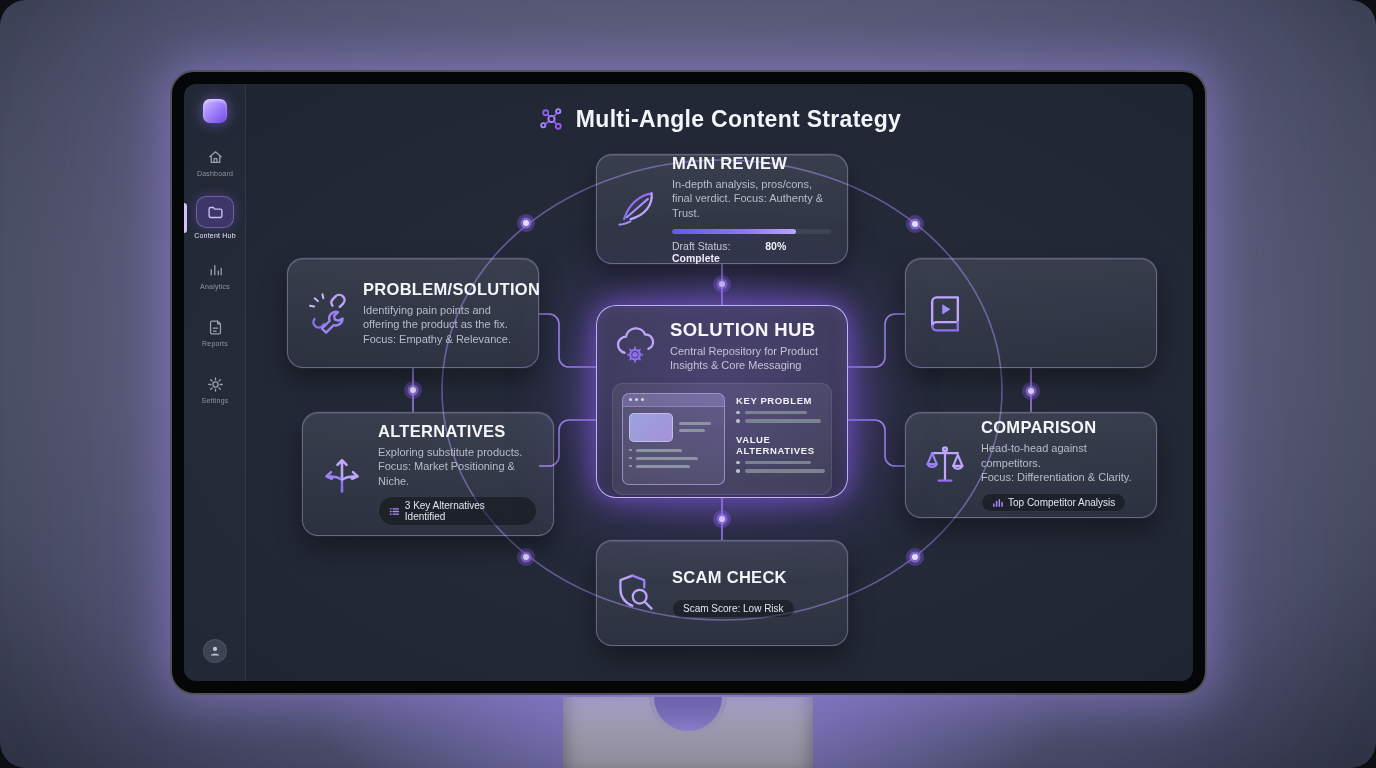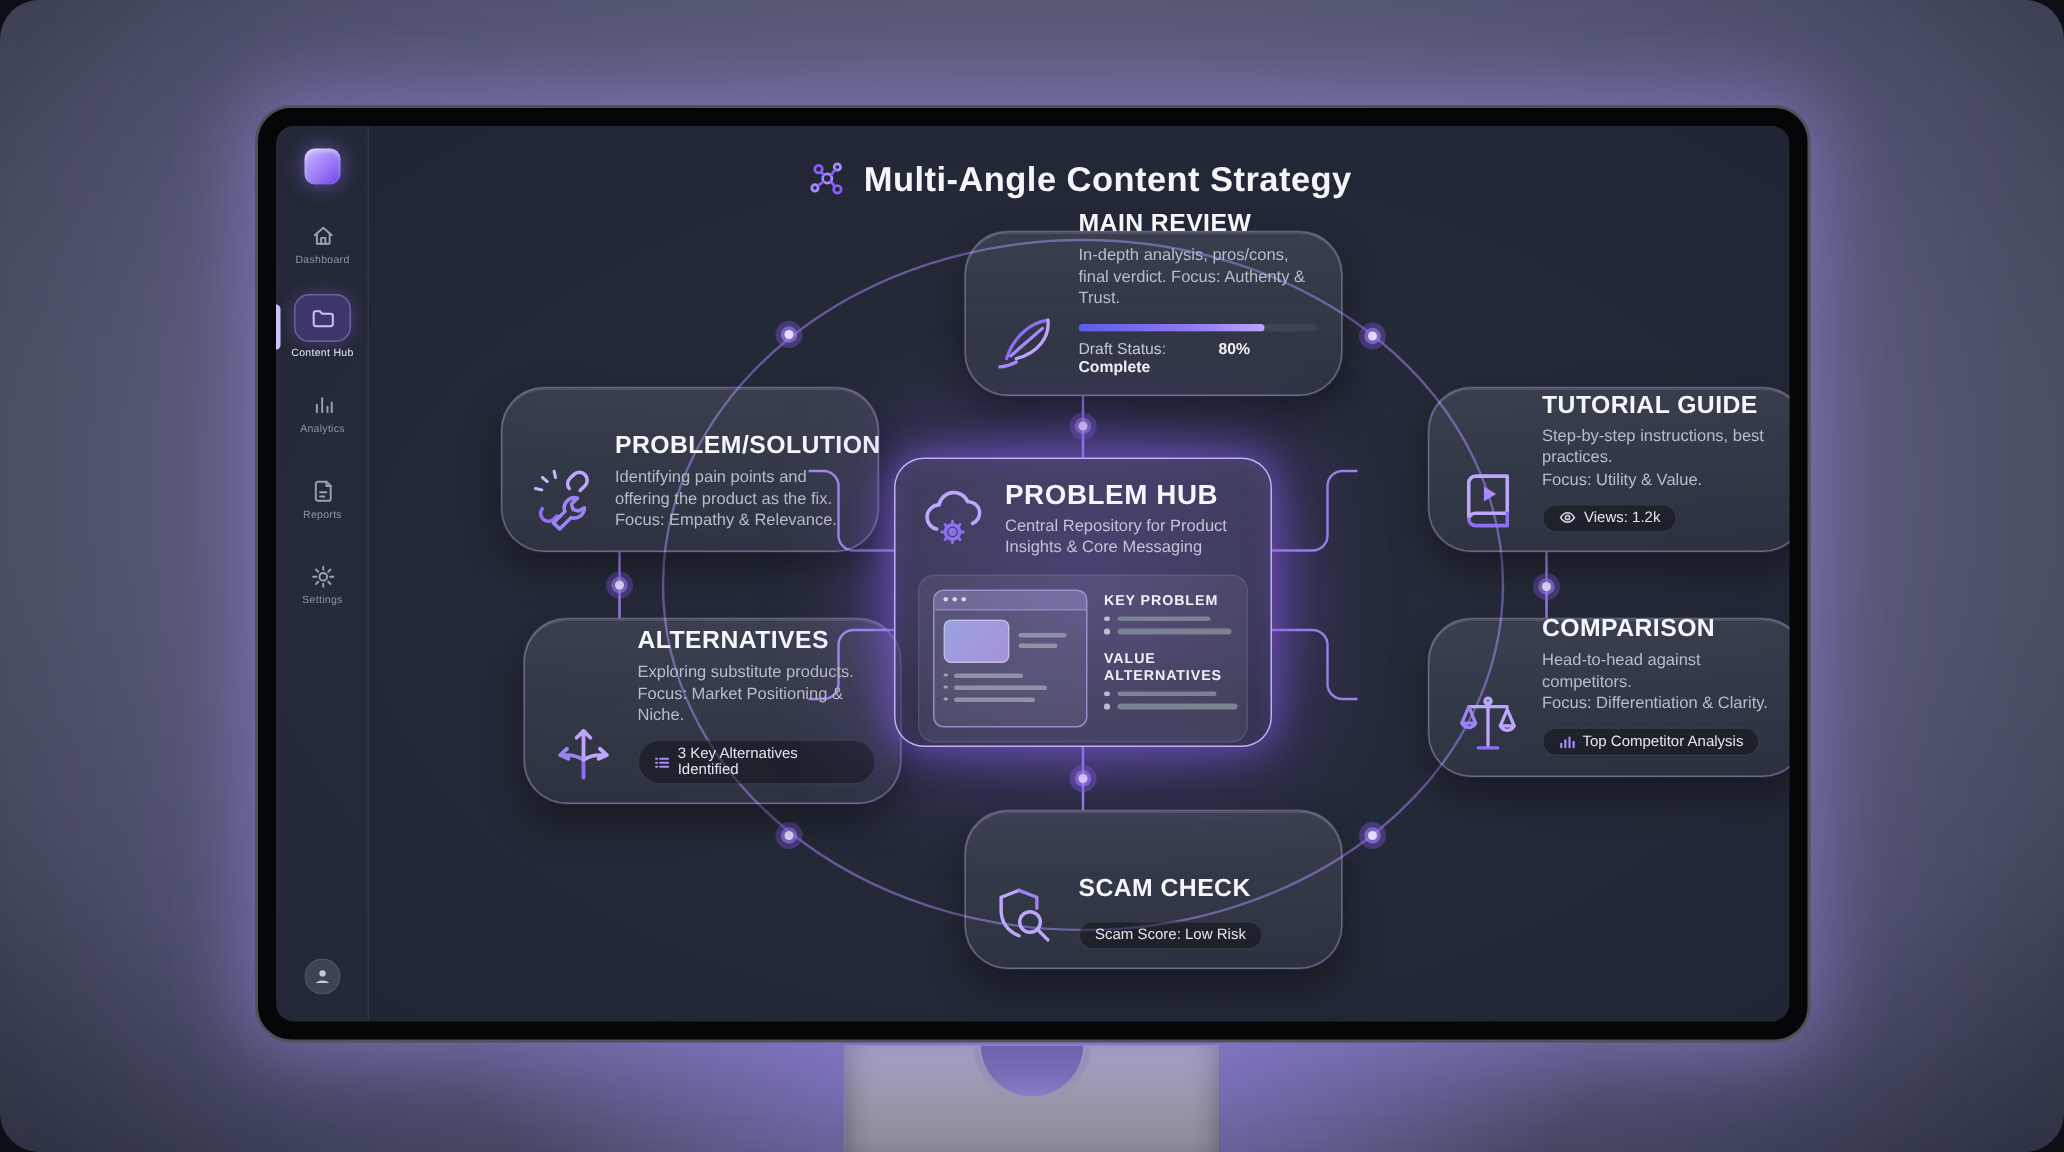--- a/index.html
+++ b/index.html
@@ -40,24 +40,24 @@
   .active-bar{position:absolute;left:0;top:119px;width:3px;height:30px;border-radius:0 3px 3px 0;background:#cfc3f9;}
   .avatar{position:absolute;left:19px;bottom:18px;width:24px;height:24px;border-radius:50%;background:#3c4352;
     display:flex;align-items:center;justify-content:center;box-shadow:inset 0 0 0 1px rgba(255,255,255,.08);}
   
   .app-header{position:absolute;left:62px;right:0;top:22px;display:flex;justify-content:center;gap:11px;}
   .app-title{font-size:23px;font-weight:bold;color:#f3f5f9;letter-spacing:.3px;}
   
   .links-svg{position:absolute;left:0;top:0;z-index:1;}
   .hub-glow{position:absolute;left:367px;top:181px;width:342px;height:272px;z-index:1;border-radius:50%;
     background:radial-gradient(closest-side, rgba(139,105,240,.38), rgba(139,105,240,0));}
-  .card{position:absolute;z-index:2;border-radius:29px;display:flex;align-items:flex-end;gap:13px;padding:12px 16px;
+  .card{position:absolute;z-index:2;border-radius:16px;display:flex;align-items:center;gap:13px;padding:12px 16px;
     background:linear-gradient(180deg, rgba(203,208,226,.13) 0%, rgba(203,208,226,.055) 100%);
     border:1px solid rgba(189,178,226,.38);
-    box-shadow:0 12px 26px rgba(0,0,0,.38), 0 1px 0 rgba(255,255,255,.10) inset, 0 0 0 .5px rgba(167,139,250,.22);margin-left:47px;}
+    box-shadow:0 12px 26px rgba(0,0,0,.38), 0 1px 0 rgba(255,255,255,.10) inset, 0 0 0 .5px rgba(167,139,250,.22);}
   .card .icon-col{flex:0 0 46px;display:flex;align-items:center;justify-content:center;}
   .card .text-col{flex:1;min-width:0;}
   .card-title{font-size:16.5px;font-weight:bold;color:#f5f6fa;letter-spacing:.3px;margin-bottom:4px;}
   .card-desc{font-size:11px;line-height:1.32;color:#b7bdc9;white-space:pre-line;}
   .badge{display:inline-flex;align-items:center;gap:5px;margin-top:8px;padding:3px 10px;border-radius:999px;
     background:rgba(8,10,16,.45);border:1px solid rgba(255,255,255,.10);font-size:10px;color:#e2e5ec;}
   .progress-track{margin-top:9px;width:100%;height:5px;border-radius:3px;background:#3d4453;overflow:hidden;}
   .progress-fill{height:100%;border-radius:3px;background:linear-gradient(90deg,#5c5ee9 0%,#8f79f2 60%,#bda6fb 100%);}
   .progress-label{margin-top:6px;font-size:10.5px;color:#c6cad5;}
   .progress-label b{color:#f2f4f8;padding-left:32px;}
@@ -277,32 +277,20 @@
       </div>
 
       <div class="card" style="left:721px;top:174px;width:252px;height:110px">
         <div class="icon-col">
           <svg width="44" height="44" viewBox="0 0 48 48" fill="none" stroke="#a78bfa" stroke-width="2.6" stroke-linecap="round" stroke-linejoin="round">
             <path d="M10 38V12a5 5 0 0 1 5-5h23v27H15a5 5 0 0 0-5 4z" stroke="#bda6fb"></path>
             <path d="M10 38a5 5 0 0 0 5 5h23v-9" stroke="#8d6ff0"></path>
             <path d="M21 14.5v11l9-5.5z" fill="#a78bfa" stroke="none"></path>
           </svg>
         </div>
-        <div class="text-col">
-          <div class="card-title">TUTORIAL GUIDE</div>
-          <div class="card-desc">Step-by-step instructions, best practices.
-Focus: Utility &amp; Value.</div>
-          <span class="badge">
-            <svg width="12" height="10" viewBox="0 0 14 12" fill="none" stroke="#cfd3de" stroke-width="1.3">
-                <path d="M1.5 6S3.8 2.2 7 2.2 12.5 6 12.5 6 10.2 9.8 7 9.8 1.5 6 1.5 6z"></path>
-                <circle cx="7" cy="6" r="1.7"></circle>
-              </svg>
-            <span>Views: 1.2k</span>
-          </span>
-        </div>
       </div>
 
       <div class="card" style="left:118px;top:328px;width:252px;height:124px">
         <div class="icon-col">
           <svg width="44" height="44" viewBox="0 0 48 48" fill="none" stroke="#a78bfa" stroke-width="2.8" stroke-linecap="round" stroke-linejoin="round">
             <path d="M24 43V27" stroke="#8d6ff0"></path>
             <path d="M24 27V9M19 14l5-5 5 5" stroke="#bda6fb"></path>
             <path d="M24 30c-5-3-10-4-16-3M12 22l-5 4.6 6 2.6" stroke="#9b83f2"></path>
             <path d="M24 30c5-3 10-4 16-3M36 22l5 4.6-6 2.6" stroke="#bda6fb"></path>
           </svg>
@@ -367,21 +355,21 @@
         <div class="hub-top">
           <span>
             <svg width="46" height="46" viewBox="0 0 48 48" fill="none" stroke="#a78bfa" stroke-width="2.5" stroke-linecap="round" stroke-linejoin="round">
               <path d="M13 31a8.5 8.5 0 0 1 1.6-16.8 10.5 10.5 0 0 1 20-2.2A7.8 7.8 0 0 1 38 27" stroke="#bda6fb"></path>
               <circle cx="24" cy="33" r="5" stroke="#8d6ff0"></circle>
               <circle cx="24" cy="33" r="1.6" stroke="#8d6ff0"></circle>
               <path d="M24 25.5v2M24 38.5v2M16.5 33h2M29.5 33h2M18.8 27.8l1.4 1.4M27.8 36.8l1.4 1.4M29.2 27.8l-1.4 1.4M20.2 36.8l-1.4 1.4" stroke="#8d6ff0" stroke-width="2"></path>
             </svg>
           </span>
           <div>
-            <div class="hub-title">PROBLEM HUB</div>
+            <div class="hub-title">SOLUTION HUB</div>
             <div class="hub-desc">Central Repository for Product Insights &amp; Core Messaging</div>
           </div>
         </div>
         <div class="hub-panel">
           <div class="mock-window">
             <div class="mock-head">
               <span class="mock-dot"></span>
                 <span class="mock-dot"></span>
                 <span class="mock-dot"></span>
             </div>

